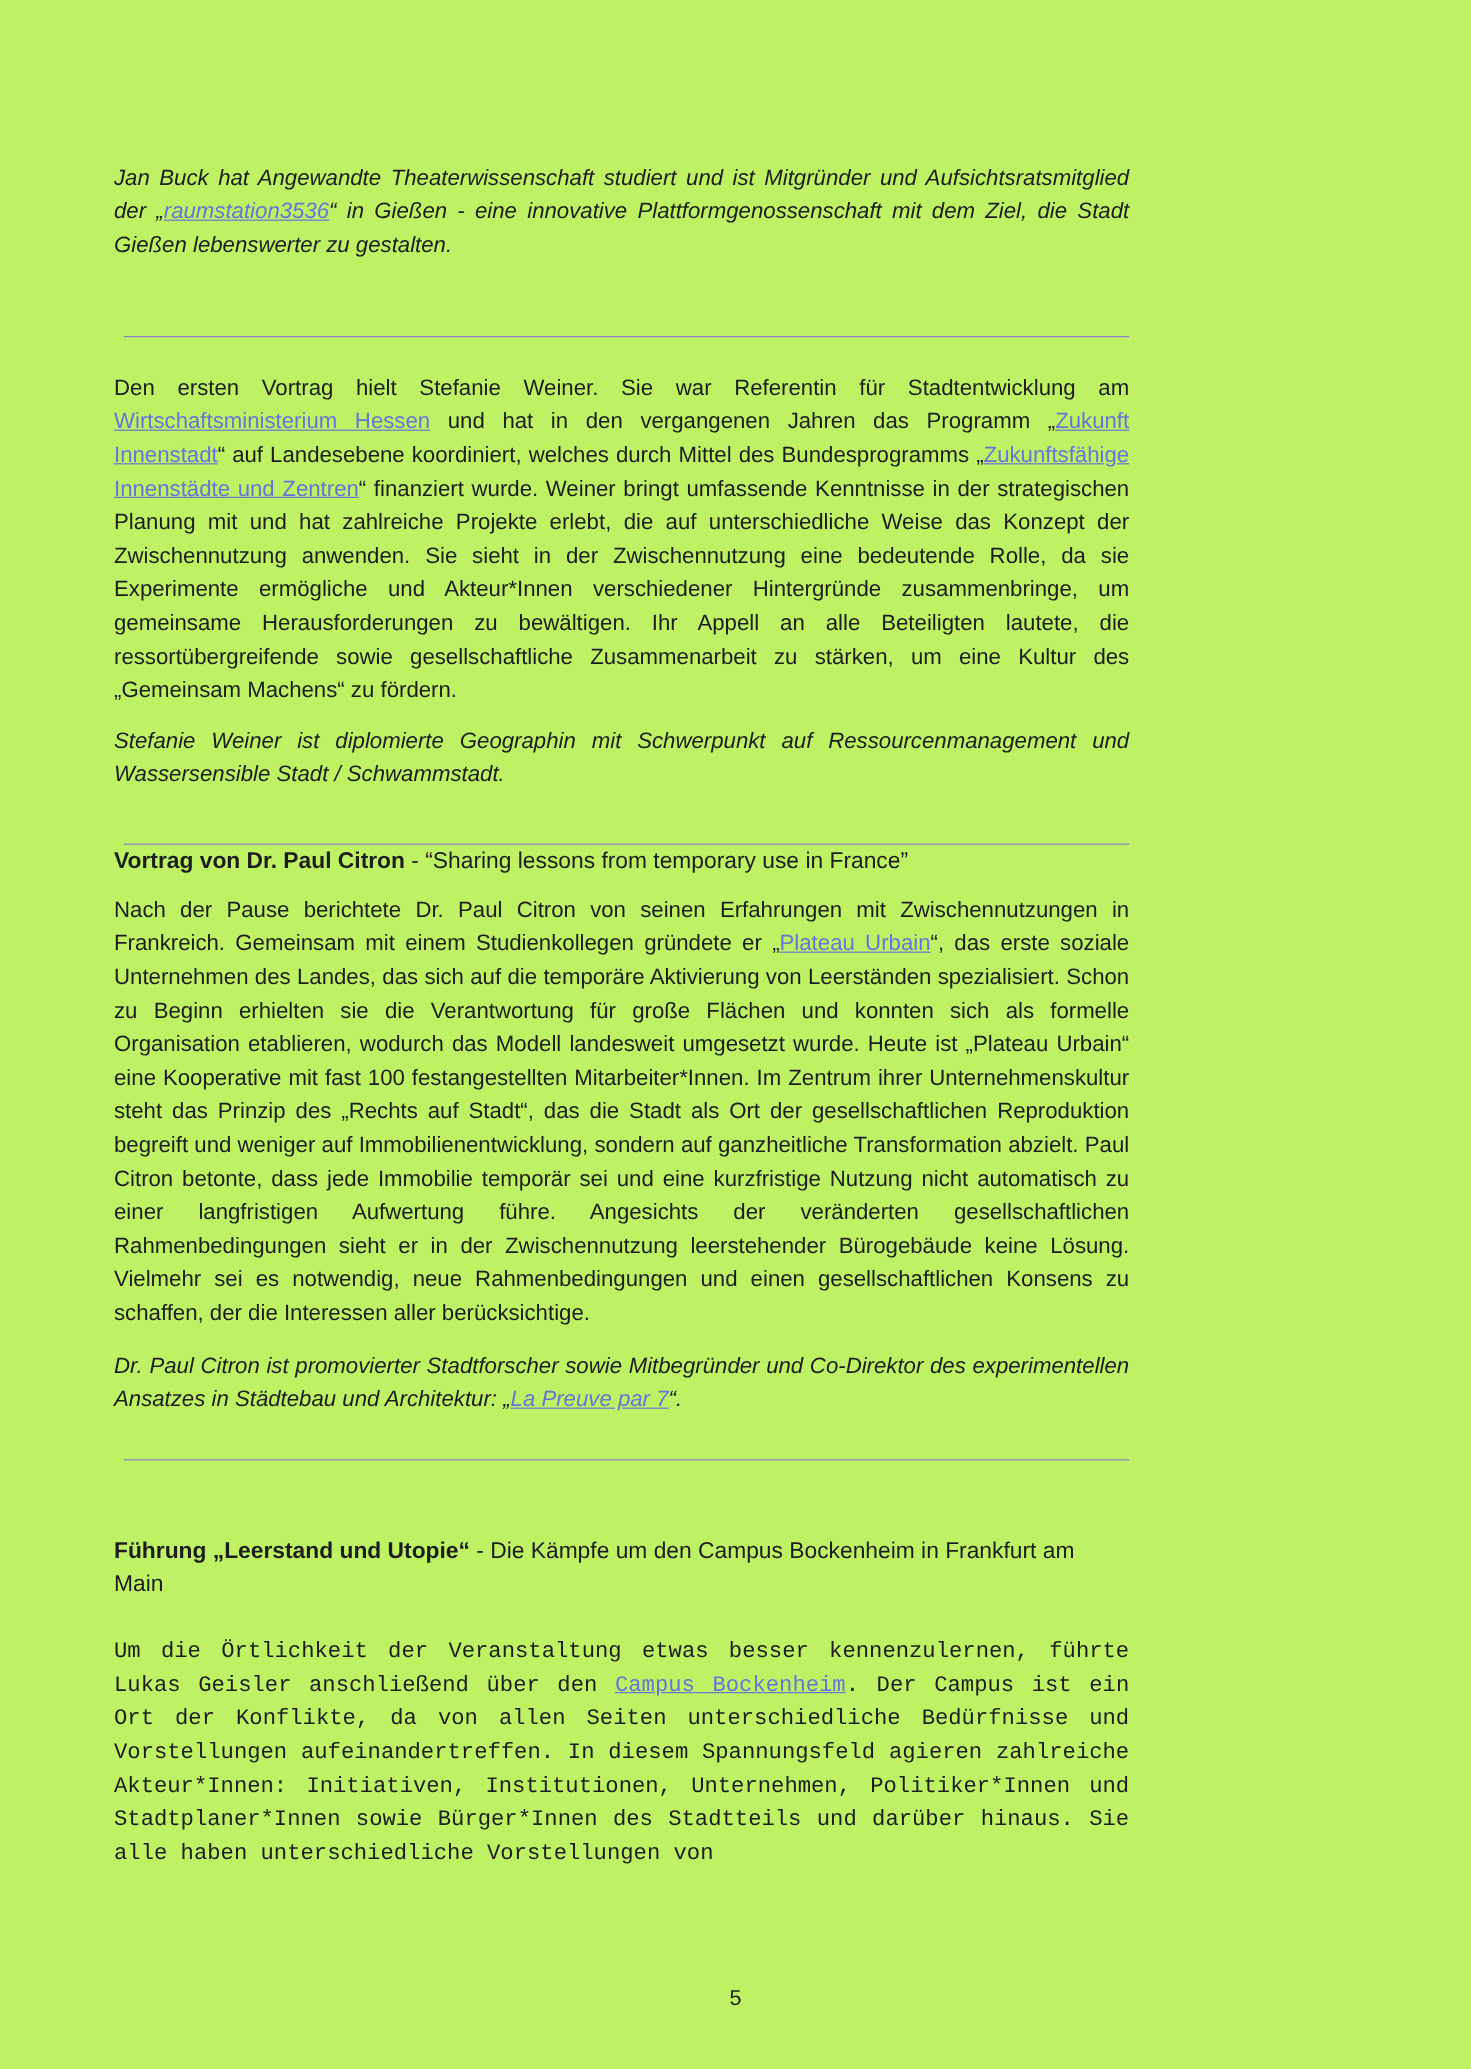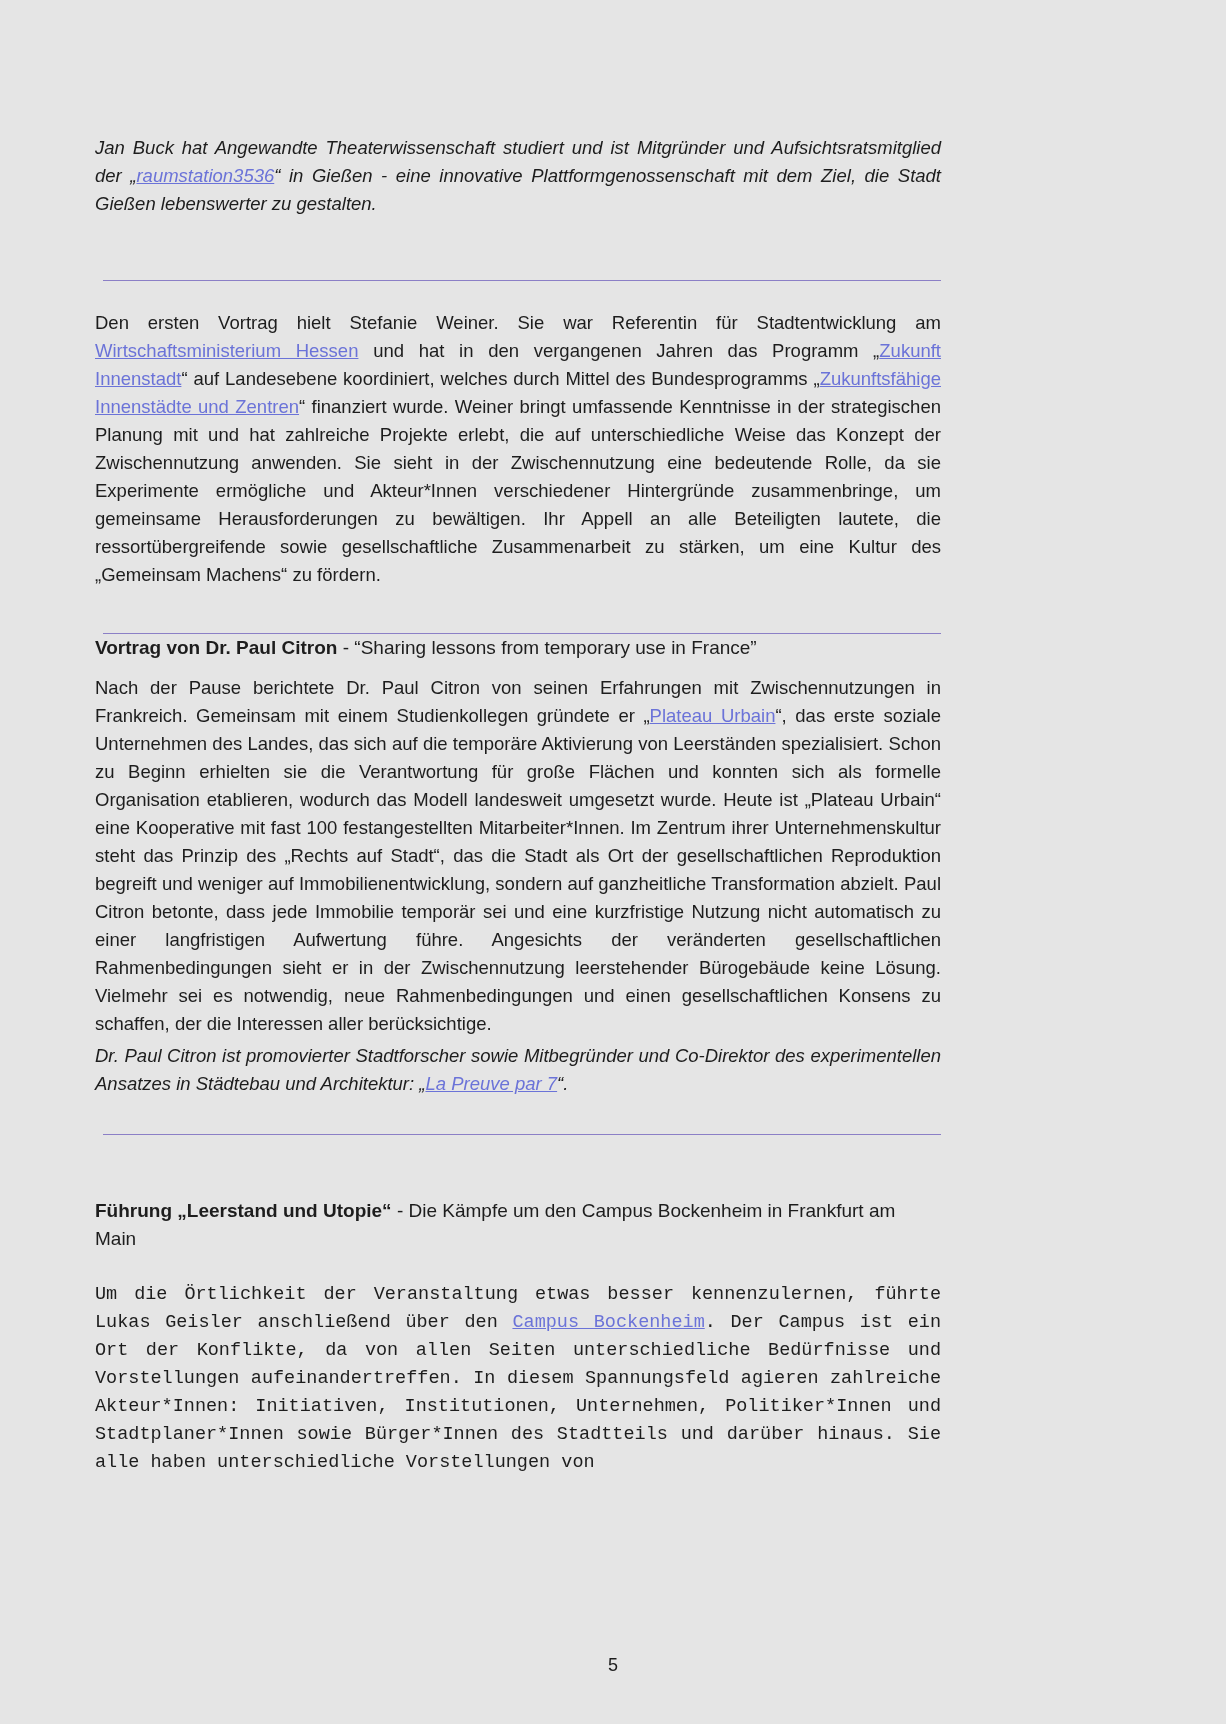--- a/index.html
+++ b/index.html
@@ -1,20 +1,20 @@
 <!DOCTYPE html>
 <html lang="de"><head>
 <meta charset="utf-8">
 <style>
   html, body { margin: 0; padding: 0; background: #ffffff; }
   .page {
     position: relative;
     width: 1226px;
     height: 1724px;
-    background: #e5e5e5;
+    background: #bef264;
     overflow: hidden;
     font-family: "Liberation Sans", sans-serif;
     color: #1d1d1d;
   }
   .content {
     margin-left: 95px;
     width: 846px;
   }
   p { margin: 0; padding: 0; }
   .para {
@@ -43,21 +43,21 @@
     width: 838px;
   }
   .mt-intro   { margin-top: 134px; }
   .mt-hr1     { margin-top: 62px; }
   .mt-h1      { margin-top: 57px; }
   .mt-para1   { margin-top: 28px; }
   .mt-bio1    { margin-top: 14px; }
   .mt-hr2     { margin-top: 44px; }
   .mt-h2      { }
   .mt-para2   { margin-top: 12px; }
-  .mt-bio2    { margin-top: 4px; }
+  .mt-bio2    { margin-top: 16px; }
   .mt-hr3     { margin-top: 36px; }
   .mt-h3      { margin-top: 62px; }
   .mt-para3   { margin-top: 28px; font-family: Liberation Mono, monospace; }
   .page-number {
     position: absolute;
     left: 0;
     right: 0;
     bottom: 48px;
     text-align: center;
     font-size: 18px;
@@ -70,20 +70,21 @@
 <div class="page">
   <div class="content">
 
     <p class="para italic mt-intro"><span>Jan Buck hat Angewandte Theaterwissenschaft studiert und ist Mitgründer und Aufsichtsratsmitglied der „</span><a class="doc-link">raumstation3536</a><span>“ in Gießen - eine innovative Plattformgenossenschaft mit dem Ziel, die Stadt Gießen lebenswerter zu gestalten.</span></p>
 
     <hr class="divider mt-hr1">
 
 
     <p class="para mt-para1"><span>Den ersten Vortrag hielt Stefanie Weiner. Sie war Referentin für Stadtentwicklung am </span><a class="doc-link">Wirtschaftsministerium Hessen</a><span> und hat in den vergangenen Jahren das Programm „</span><a class="doc-link">Zukunft Innenstadt</a><span>“ auf Landesebene koordiniert, welches durch Mittel des Bundesprogramms „</span><a class="doc-link">Zukunftsfähige Innenstädte und Zentren</a><span>“ finanziert wurde. Weiner bringt umfassende Kenntnisse in der strategischen Planung mit und hat zahlreiche Projekte erlebt, die auf unterschiedliche Weise das Konzept der Zwischennutzung anwenden. Sie sieht in der Zwischennutzung eine bedeutende Rolle, da sie Experimente ermögliche und Akteur*Innen verschiedener Hintergründe zusammenbringe, um gemeinsame Herausforderungen zu bewältigen. Ihr Appell an alle Beteiligten lautete, die ressortübergreifende sowie gesellschaftliche Zusammenarbeit zu stärken, um eine Kultur des „Gemeinsam Machens“ zu fördern.</span></p>
 
+    <p class="para italic mt-bio1"><span>Stefanie Weiner ist diplomierte Geographin mit Schwerpunkt auf Ressourcenmanagement und Wassersensible Stadt / Schwammstadt.</span></p>
 
     <hr class="divider mt-hr2">
 
     <p class="heading mt-h2"><strong>Vortrag von Dr. Paul Citron</strong><span> - “Sharing lessons from temporary use in France”</span></p>
 
     <p class="para mt-para2"><span>Nach der Pause berichtete Dr. Paul Citron von seinen Erfahrungen mit Zwischennutzungen in Frankreich. Gemeinsam mit einem Studienkollegen gründete er „</span><a class="doc-link">Plateau Urbain</a><span>“, das erste soziale Unternehmen des Landes, das sich auf die temporäre Aktivierung von Leerständen spezialisiert. Schon zu Beginn erhielten sie die Verantwortung für große Flächen und konnten sich als formelle Organisation etablieren, wodurch das Modell landesweit umgesetzt wurde. Heute ist „Plateau Urbain“ eine Kooperative mit fast 100 festangestellten Mitarbeiter*Innen. Im Zentrum ihrer Unternehmenskultur steht das Prinzip des „Rechts auf Stadt“, das die Stadt als Ort der gesellschaftlichen Reproduktion begreift und weniger auf Immobilienentwicklung, sondern auf ganzheitliche Transformation abzielt. Paul Citron betonte, dass jede Immobilie temporär sei und eine kurzfristige Nutzung nicht automatisch zu einer langfristigen Aufwertung führe. Angesichts der veränderten gesellschaftlichen Rahmenbedingungen sieht er in der Zwischennutzung leerstehender Bürogebäude keine Lösung. Vielmehr sei es notwendig, neue Rahmenbedingungen und einen gesellschaftlichen Konsens zu schaffen, der die Interessen aller berücksichtige.</span></p>
 
     <p class="para italic mt-bio2"><span>Dr. Paul Citron ist  promovierter Stadtforscher sowie Mitbegründer und Co-Direktor des experimentellen Ansatzes in Städtebau und Architektur: „</span><a class="doc-link">La Preuve par 7</a><span>“.</span></p>
 
     <hr class="divider mt-hr3">

